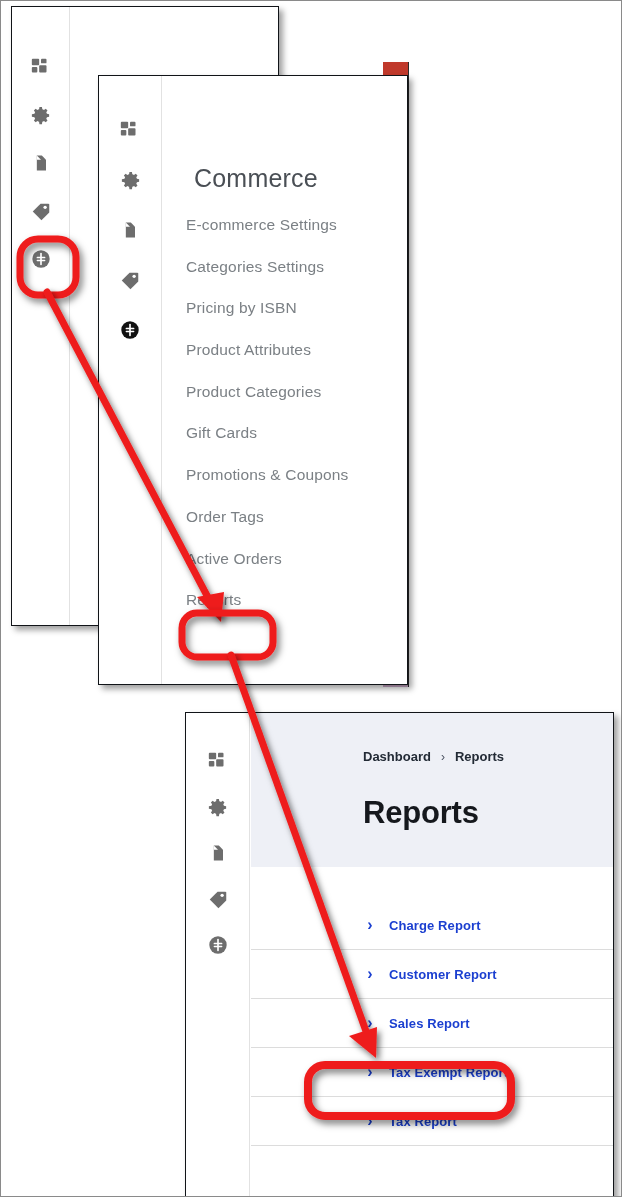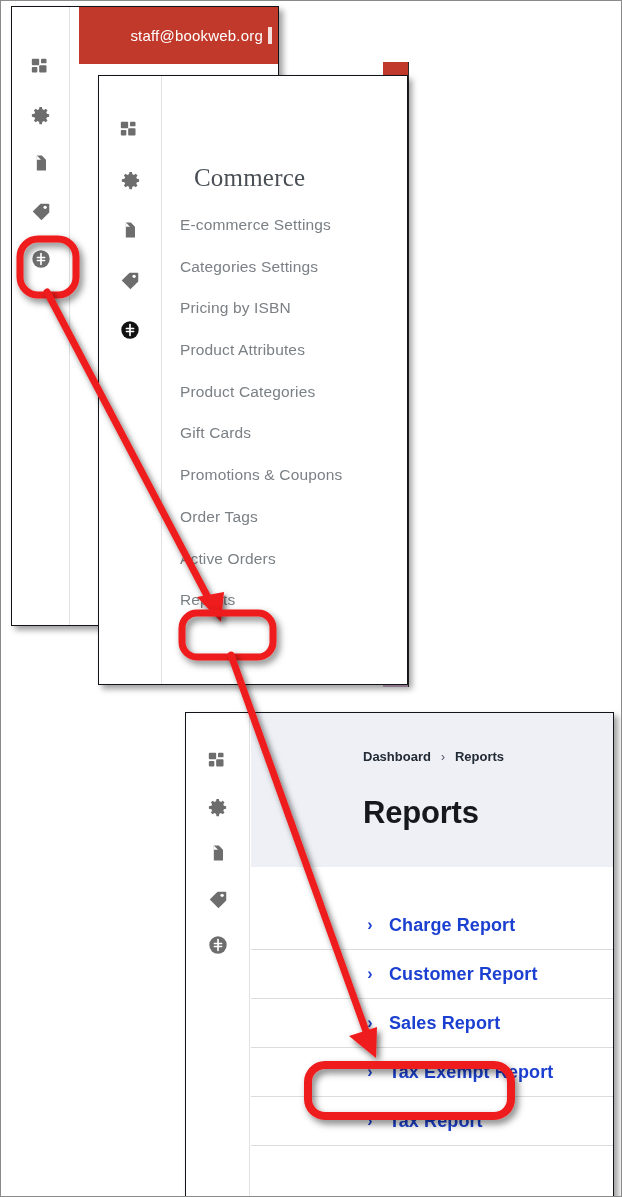--- a/index.html
+++ b/index.html
@@ -85,23 +85,22 @@
   
   #panel2{left:98px;top:75px;width:310px;height:610px;}
   #panel2 .rail{width:63px;}
   #panel2 .rail .ico:nth-child(1){margin-top:42px;}
   #panel2 .rail .ico{margin-bottom:26px;}
   #p2-body{position:absolute;left:64px;top:0;right:0;bottom:0;background:#fff;}
   #p2-title{
     position:absolute;left:31px;top:102px;
     font-size:25px;color:#4a4f55;font-weight:400;letter-spacing:.2px;
     transform:translateY(-50%);
-    font-family:Liberation Serif, serif;
-  }
-  #p2-list{position:absolute;left:17px;top:128px;right:0;}
+  }
+  #p2-list{position:absolute;left:23px;top:128px;right:0;}
   #p2-list .mi{
     font-size:15.5px;color:#7b8085;height:41.7px;line-height:41.7px;
     white-space:nowrap;letter-spacing:.15px;
   }
 
   
   #panel3{left:185px;top:688px;width:429px;height:503px;margin-top:24px;}
   #panel3 .rail{width:64px;}
   #panel3 .rail .ico:nth-child(1){margin-top:36px;}
   #panel3 .rail .ico{margin-bottom:22px;}
@@ -123,21 +122,21 @@
     height:49px;display:flex;align-items:center;
     border-bottom:1px solid #dcdcdc;
     box-sizing:border-box;
   }
   #p3-list .row:first-child{border-top:none;padding-top:0;}
   #p3-list .row .chev{
     width:14px;margin-left:112px;margin-right:12px;color:#1b3fd0;font-size:16px;font-weight:bold;
     display:flex;align-items:center;justify-content:center;
   }
   #p3-list .row .lbl{
-    color:#1b3fd0;font-weight:bold;font-size:18px;letter-spacing:.1px;white-space:nowrap;
+    color:#1b3fd0;font-weight:bold;font-size:13px;letter-spacing:.1px;white-space:nowrap;
   }
   #p3-list .row.first{margin-top:34px;border-top:none;}
 
   
   #overlay{position:absolute;left:0;top:0;width:622px;height:1197px;pointer-events:none;}
 
   
   #outerframe{
     position:absolute;left:0;top:0;width:622px;height:1197px;
     border:1px solid #8a8a8a;box-sizing:border-box;pointer-events:none;
@@ -179,24 +178,20 @@
       <svg viewBox="0 0 24 24" width="22" height="22">
         <circle cx="12" cy="12" r="9.5" fill="#6d6d6d"></circle>
         <path d="M12 5.6v1.1M12 17.3v1.1" stroke="#6d6d6d" stroke-width="1.6" stroke-linecap="round"></path>
         <rect x="7.2" y="9.6" width="9.6" height="1.7" rx="0.8" fill="#ffffff"></rect>
         <rect x="7.2" y="12.8" width="9.6" height="1.7" rx="0.8" fill="#ffffff"></rect>
         <rect x="11.1" y="5.2" width="1.8" height="13.6" rx="0.8" fill="#ffffff"></rect>
       </svg>
     </div>
   </div>
 
-  <div id="p1-header">
-    <span class="email">staff@bookweb.org</span>
-    <span class="caret"></span>
-  </div>
 </div>
 
 <div id="bgapp">
   <div class="bgred">
     <span class="arcglyph">)</span>
   </div>
   <div class="redcircle"></div>
   <div class="dots">⋮</div>
   <div class="darkbox"></div>
   <div class="rule1"></div>

